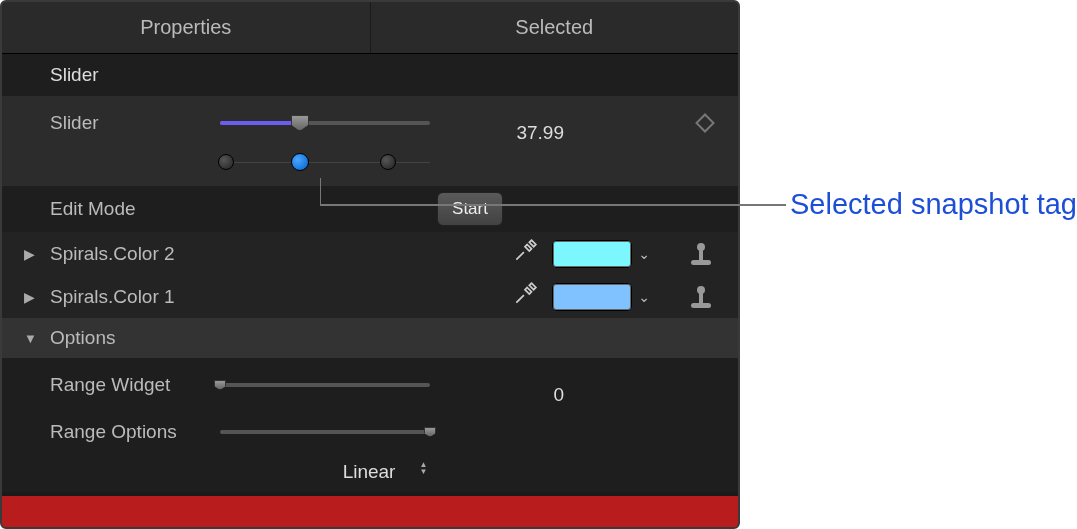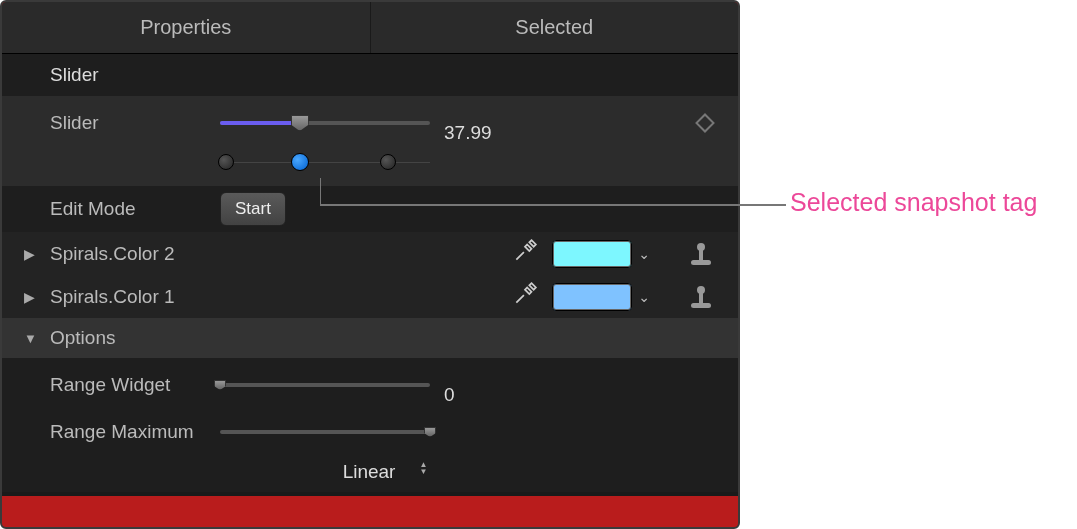--- a/index.html
+++ b/index.html
@@ -88,21 +88,21 @@
   transform: translate(-50%, -50%);
   clip-path: polygon(0 0, 100% 0, 100% 60%, 50% 100%, 0 60%);
 }
 .slider-thumb.small {
   width: 12px; height: 10px;
 }
 .value {
   color: #ddd;
   font-size: 19px;
   width: 120px;
-  text-align: left;
+  text-align: right;
   margin-top: 20px;
 }
 .keyframe {
   width: 14px; height: 14px;
   border: 2px solid #777;
   transform: rotate(45deg);
   margin-left: auto;
   margin-right: 8px;
 }
 .snapshot-row {
@@ -243,25 +243,25 @@
   left: -420px;
   top: 0;
   width: 466px;
   height: 2px;
   background: #777;
 }
 .callout-text {
   position: absolute;
   top: 188px;
   left: 50px;
-  font-size: 25px;
-  color: #ec4899;
+  font-size: 29px;
+  color: #1d4ed8;
   white-space: nowrap;
 }
-.edit-row .value-slot { flex:1; display:flex; justify-content:flex-start; }
+.edit-row .value-slot { flex:1; display:flex; justify-content:center; }
 .color-row { background:#232323; }
 .center-slot { flex:1; display:flex; align-items:center; justify-content:center; gap:0; }
 .options-row { background:#333; }
 .bottom-gap { height:4px; background:#1a1a1a; }
 </style>
 </head>
 <body>
 
 <div class="panel">
 
@@ -339,21 +339,21 @@
     <div class="row-label">Range Widget</div>
     <div class="slider-area">
       <div class="slider-track">
         <div class="slider-thumb small" style="left:0%"></div>
       </div>
       <div class="value">0</div>
     </div>
   </div>
 
   <div class="row dark">
-    <div class="row-label">Range Maximum</div>
+    <div class="row-label">Range Options</div>
     <div class="slider-area">
       <div class="slider-track">
         <div class="slider-thumb small" style="left:100%"></div>
       </div>
     </div>
   </div>
 
   <div class="row dark">
     <div class="center-slot">
       <div class="popup-select">

